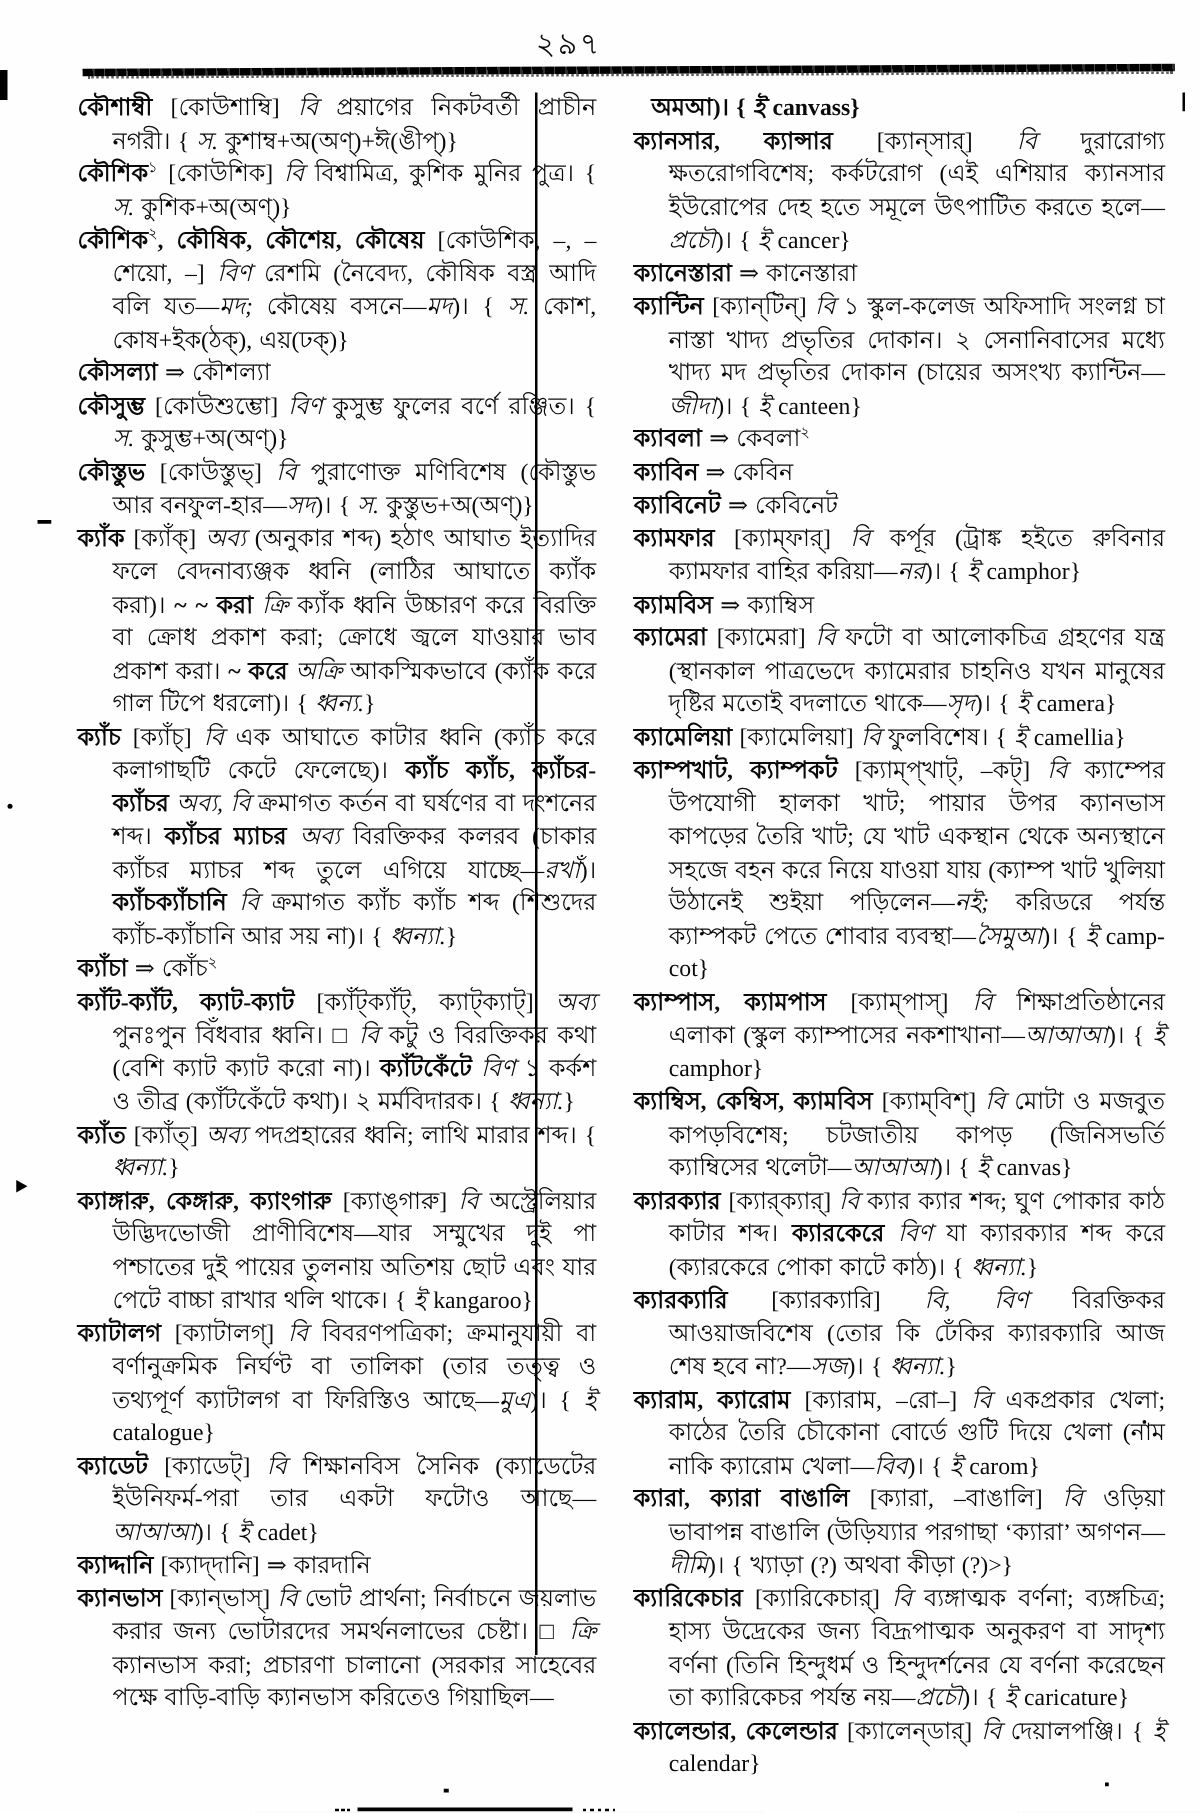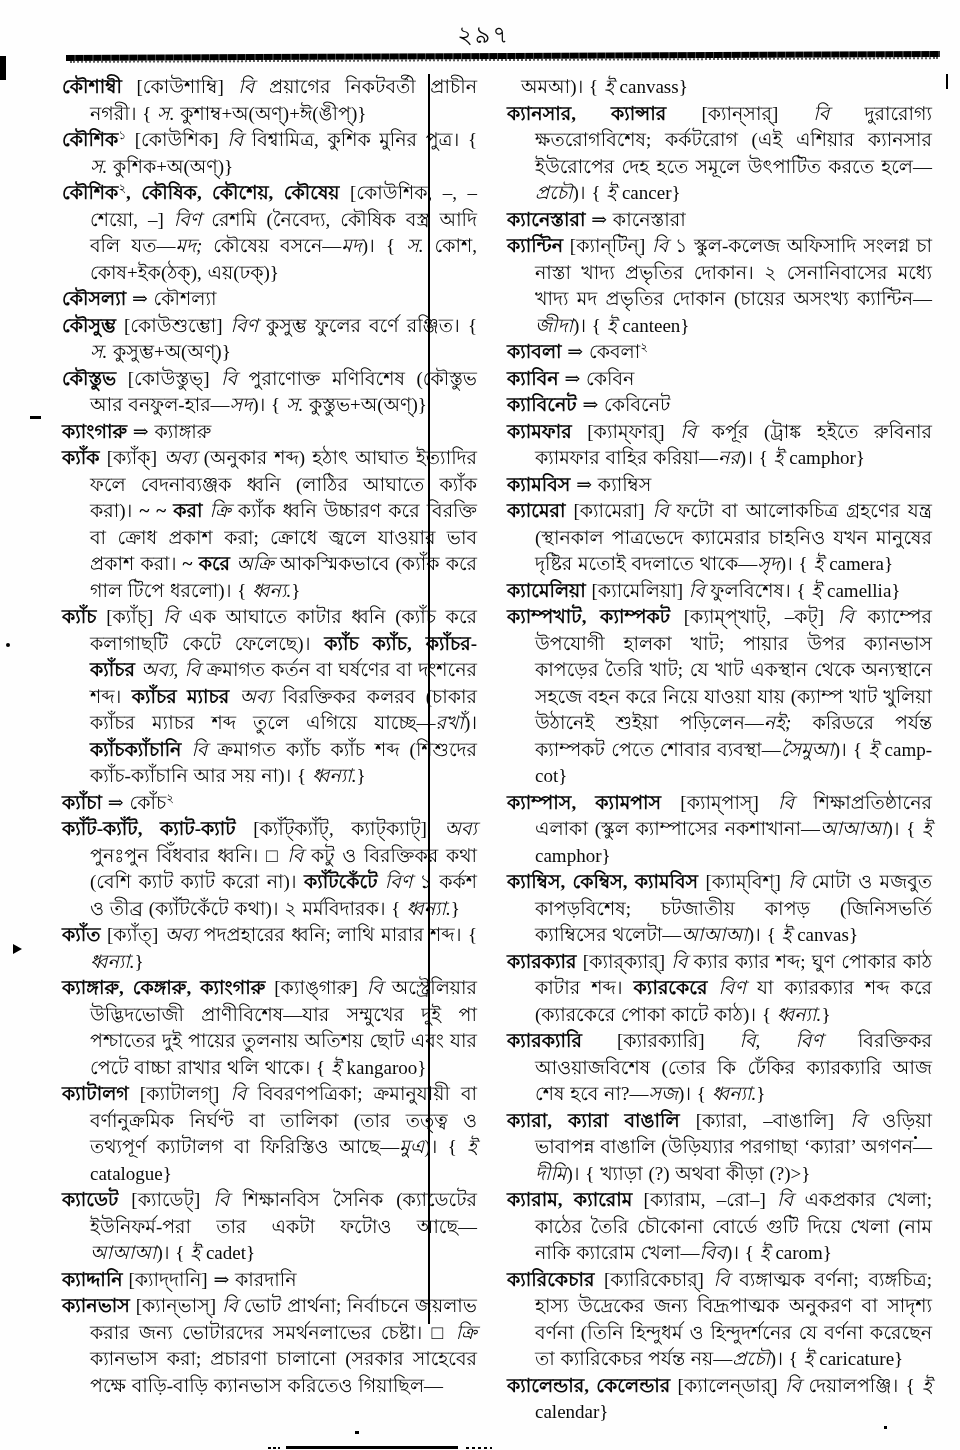--- a/index.html
+++ b/index.html
@@ -6,21 +6,21 @@
   body{background:#e8e8e8;}
   .page{
     position:relative; width:960px; height:1450px;
     background:#fefefe; overflow:hidden;
     font-family:"Liberation Serif","DejaVu Serif",serif;
     color:#0a0a0a;
   }
   
   .page-number{
     position:absolute; top:16px; left:400px; width:110px;
-    text-align:right; font-size:24px; letter-spacing:2px;
+    text-align:center; font-size:24px; letter-spacing:2px;
   }
   .guide-words{
     position:absolute; top:10px; right:22px;
     font-size:27px; font-weight:bold; white-space:nowrap;
   }
   .guide-sep{
     display:inline-block; width:15px; height:15px;
     border:2.5px solid #000; margin:0 12px 0 14px;
     vertical-align:baseline;
   }
@@ -39,21 +39,21 @@
   .col.right{margin-left:30px; width:425px;}
   .col-divider{
     position:absolute; top:74px; left:428px; width:2px; height:1250px;
     background:#000;
   }
   .entry{
     margin:0; font-size:19px; line-height:26.5px;
     text-align:justify; padding-left:28px; text-indent:-28px;
     word-spacing:1px;
   }
-  .entry.cont{text-indent:0; padding-left:14px;}
+  .entry.cont{text-indent:0; padding-left:14px;font-weight:bold;}
   .b{font-weight:bold;}
   .i{font-style:italic;}
   .sup{font-size:0.62em; vertical-align:super; line-height:0;}
   
   .artifact{position:absolute; background:#000;}
   .a-blob-topleft{left:0; top:56px; width:6px; height:24px;}
   .a-dash-left{left:30px; top:416px; width:11px; height:3px;}
   .a-dot-left{left:6px; top:643px; width:4px; height:4px; border-radius:50%;}
   .a-tri-left{
     left:13px; top:944px; width:0; height:0; background:none;
@@ -80,21 +80,20 @@
   <div class="header-rule"></div>
 
   <div class="columns">
     <div class="col left" id="col-left">
         <p class="entry"><span class="b">কৌশাম্বী</span><span> [কোউশাম্বি] </span><span class="i">বি</span><span> প্রয়াগের নিকটবর্তী প্রাচীন নগরী। { </span><span class="i">স.</span><span> কুশাম্ব+অ(অণ্)+ঈ(ঙীপ্)}</span></p>
         <p class="entry"><span class="b">কৌশিক</span><span class="sup">১</span><span> [কোউশিক] </span><span class="i">বি</span><span> বিশ্বামিত্র, কুশিক মুনির পুত্র। { </span><span class="i">স.</span><span> কুশিক+অ(অণ্)}</span></p>
         <p class="entry"><span class="b">কৌশিক</span><span class="sup">২</span><span class="b">, কৌষিক, কৌশেয়, কৌষেয়</span><span> [কোউশিক, –, –শেয়ো, –] </span><span class="i">বিণ</span><span> রেশমি (নৈবেদ্য, কৌষিক বস্ত্র আদি বলি যত—</span><span class="i">মদ;</span><span> কৌষেয় বসনে—</span><span class="i">মদ</span><span>)। { </span><span class="i">স.</span><span> কোশ, কোষ+ইক(ঠক্), এয়(ঢক্)}</span></p>
         <p class="entry"><span class="b">কৌসল্যা</span><span> ⇒ কৌশল্যা</span></p>
         <p class="entry"><span class="b">কৌসুম্ভ</span><span> [কোউশুম্ভো] </span><span class="i">বিণ</span><span> কুসুম্ভ ফুলের বর্ণে রঞ্জিত। { </span><span class="i">স.</span><span> কুসুম্ভ+অ(অণ্)}</span></p>
         <p class="entry"><span class="b">কৌস্তুভ</span><span> [কোউস্তুভ্] </span><span class="i">বি</span><span> পুরাণোক্ত মণিবিশেষ (কৌস্তুভ আর বনফুল-হার—</span><span class="i">সদ</span><span>)। { </span><span class="i">স.</span><span> কুস্তুভ+অ(অণ্)}</span></p>
-        <p class="entry"><span class="b">ক্যাংগারু</span><span> ⇒ ক্যাঙ্গারু</span></p>
         <p class="entry"><span class="b">ক্যাঁক</span><span> [ক্যাঁক্] </span><span class="i">অব্য</span><span> (অনুকার শব্দ) হঠাৎ আঘাত ইত্যাদির ফলে বেদনাব্যঞ্জক ধ্বনি (লাঠির আঘাতে ক্যাঁক করা)। </span><span class="b">~ ~ করা</span><span> </span><span class="i">ক্রি</span><span> ক্যাঁক ধ্বনি উচ্চারণ করে বিরক্তি বা ক্রোধ প্রকাশ করা; ক্রোধে জ্বলে যাওয়ার ভাব প্রকাশ করা। </span><span class="b">~ করে</span><span> </span><span class="i">অক্রি</span><span> আকস্মিকভাবে (ক্যাঁক করে গাল টিপে ধরলো)। { </span><span class="i">ধ্বন্য.</span><span>}</span></p>
         <p class="entry"><span class="b">ক্যাঁচ</span><span> [ক্যাঁচ্] </span><span class="i">বি</span><span> এক আঘাতে কাটার ধ্বনি (ক্যাঁচ করে কলাগাছটি কেটে ফেলেছে)। </span><span class="b">ক্যাঁচ ক্যাঁচ, ক্যাঁচর-ক্যাঁচর</span><span> </span><span class="i">অব্য, বি</span><span> ক্রমাগত কর্তন বা ঘর্ষণের বা দংশনের শব্দ। </span><span class="b">ক্যাঁচর ম্যাচর</span><span> </span><span class="i">অব্য</span><span> বিরক্তিকর কলরব (চাকার ক্যাঁচর ম্যাচর শব্দ তুলে এগিয়ে যাচ্ছে—</span><span class="i">রখাঁ</span><span>)। </span><span class="b">ক্যাঁচক্যাঁচানি</span><span> </span><span class="i">বি</span><span> ক্রমাগত ক্যাঁচ ক্যাঁচ শব্দ (শিশুদের ক্যাঁচ-ক্যাঁচানি আর সয় না)। { </span><span class="i">ধ্বন্যা.</span><span>}</span></p>
         <p class="entry"><span class="b">ক্যাঁচা</span><span> ⇒ কোঁচ</span><span class="sup">২</span></p>
         <p class="entry"><span class="b">ক্যাঁট-ক্যাঁট, ক্যাট-ক্যাট</span><span> [ক্যাঁট্‌ক্যাঁট্, ক্যাট্‌ক্যাট্] </span><span class="i">অব্য</span><span> পুনঃপুন বিঁধবার ধ্বনি। □ </span><span class="i">বি</span><span> কটু ও বিরক্তিকর কথা (বেশি ক্যাট ক্যাট করো না)। </span><span class="b">ক্যাঁটকেঁটে</span><span> </span><span class="i">বিণ</span><span> ১ কর্কশ ও তীব্র (ক্যাঁটকেঁটে কথা)। ২ মর্মবিদারক। { </span><span class="i">ধ্বন্যা.</span><span>}</span></p>
         <p class="entry"><span class="b">ক্যাঁত</span><span> [ক্যাঁত্] </span><span class="i">অব্য</span><span> পদপ্রহারের ধ্বনি; লাথি মারার শব্দ। { </span><span class="i">ধ্বন্যা.</span><span>}</span></p>
         <p class="entry"><span class="b">ক্যাঙ্গারু, কেঙ্গারু, ক্যাংগারু</span><span> [ক্যাঙ্‌গারু] </span><span class="i">বি</span><span> অস্ট্রেলিয়ার উদ্ভিদভোজী প্রাণীবিশেষ—যার সম্মুখের দুই পা পশ্চাতের দুই পায়ের তুলনায় অতিশয় ছোট এবং যার পেটে বাচ্চা রাখার থলি থাকে। { </span><span class="i">ই</span><span> kangaroo}</span></p>
         <p class="entry"><span class="b">ক্যাটালগ</span><span> [ক্যাটালগ্] </span><span class="i">বি</span><span> বিবরণপত্রিকা; ক্রমানুযায়ী বা বর্ণানুক্রমিক নির্ঘণ্ট বা তালিকা (তার তত্ত্ব ও তথ্যপূর্ণ ক্যাটালগ বা ফিরিস্তিও আছে—</span><span class="i">মুএ</span><span>)। { </span><span class="i">ই</span><span> catalogue}</span></p>
         <p class="entry"><span class="b">ক্যাডেট</span><span> [ক্যাডেট্] </span><span class="i">বি</span><span> শিক্ষানবিস সৈনিক (ক্যাডেটের ইউনিফর্ম-পরা তার একটা ফটোও আছে—</span><span class="i">আআআ</span><span>)। { </span><span class="i">ই</span><span> cadet}</span></p>
         <p class="entry"><span class="b">ক্যাদ্দানি</span><span> [ক্যাদ্‌দানি] ⇒ কারদানি</span></p>
         <p class="entry"><span class="b">ক্যানভাস</span><span> [ক্যান্‌ভাস্] </span><span class="i">বি</span><span> ভোট প্রার্থনা; নির্বাচনে জয়লাভ করার জন্য ভোটারদের সমর্থনলাভের চেষ্টা। □ </span><span class="i">ক্রি</span><span> ক্যানভাস করা; প্রচারণা চালানো (সরকার সাহেবের পক্ষে বাড়ি-বাড়ি ক্যানভাস করিতেও গিয়াছিল—</span></p>
@@ -109,22 +108,22 @@
         <p class="entry"><span class="b">ক্যাবিনেট</span><span> ⇒ কেবিনেট</span></p>
         <p class="entry"><span class="b">ক্যামফার</span><span> [ক্যাম্‌ফার্] </span><span class="i">বি</span><span> কর্পূর (ট্রাঙ্ক হইতে রুবিনার ক্যামফার বাহির করিয়া—</span><span class="i">নর</span><span>)। { </span><span class="i">ই</span><span> camphor}</span></p>
         <p class="entry"><span class="b">ক্যামবিস</span><span> ⇒ ক্যাম্বিস</span></p>
         <p class="entry"><span class="b">ক্যামেরা</span><span> [ক্যামেরা] </span><span class="i">বি</span><span> ফটো বা আলোকচিত্র গ্রহণের যন্ত্র (স্থানকাল পাত্রভেদে ক্যামেরার চাহনিও যখন মানুষের দৃষ্টির মতোই বদলাতে থাকে—</span><span class="i">সৃদ</span><span>)। { </span><span class="i">ই</span><span> camera}</span></p>
         <p class="entry"><span class="b">ক্যামেলিয়া</span><span> [ক্যামেলিয়া] </span><span class="i">বি</span><span> ফুলবিশেষ। { </span><span class="i">ই</span><span> camellia}</span></p>
         <p class="entry"><span class="b">ক্যাম্পখাট, ক্যাম্পকট</span><span> [ক্যাম্‌প্‌খাট্, –কট্] </span><span class="i">বি</span><span> ক্যাম্পের উপযোগী হালকা খাট; পায়ার উপর ক্যানভাস কাপড়ের তৈরি খাট; যে খাট একস্থান থেকে অন্যস্থানে সহজে বহন করে নিয়ে যাওয়া যায় (ক্যাম্প খাট খুলিয়া উঠানেই শুইয়া পড়িলেন—</span><span class="i">নই;</span><span> করিডরে পর্যন্ত ক্যাম্পকট পেতে শোবার ব্যবস্থা—</span><span class="i">সৈমুআ</span><span>)। { </span><span class="i">ই</span><span> camp-cot}</span></p>
         <p class="entry"><span class="b">ক্যাম্পাস, ক্যামপাস</span><span> [ক্যাম্‌পাস্] </span><span class="i">বি</span><span> শিক্ষাপ্রতিষ্ঠানের এলাকা (স্কুল ক্যাম্পাসের নকশাখানা—</span><span class="i">আআআ</span><span>)। { </span><span class="i">ই</span><span> camphor}</span></p>
         <p class="entry"><span class="b">ক্যাম্বিস, কেম্বিস, ক্যামবিস</span><span> [ক্যাম্‌বিশ্] </span><span class="i">বি</span><span> মোটা ও মজবুত কাপড়বিশেষ; চটজাতীয় কাপড় (জিনিসভর্তি ক্যাম্বিসের থলেটা—</span><span class="i">আআআ</span><span>)। { </span><span class="i">ই</span><span> canvas}</span></p>
         <p class="entry"><span class="b">ক্যারক্যার</span><span> [ক্যার্‌ক্যার্] </span><span class="i">বি</span><span> ক্যার ক্যার শব্দ; ঘুণ পোকার কাঠ কাটার শব্দ। </span><span class="b">ক্যারকেরে</span><span> </span><span class="i">বিণ</span><span> যা ক্যারক্যার শব্দ করে (ক্যারকেরে পোকা কাটে কাঠ)। { </span><span class="i">ধ্বন্যা.</span><span>}</span></p>
         <p class="entry"><span class="b">ক্যারক্যারি</span><span> [ক্যারক্যারি] </span><span class="i">বি, বিণ</span><span> বিরক্তিকর আওয়াজবিশেষ (তোর কি ঢেঁকির ক্যারক্যারি আজ শেষ হবে না?—</span><span class="i">সজ</span><span>)। { </span><span class="i">ধ্বন্যা.</span><span>}</span></p>
+        <p class="entry"><span class="b">ক্যারাম, ক্যারোম</span><span> [ক্যারাম, –রো–] </span><span class="i">বি</span><span> একপ্রকার খেলা; কাঠের তৈরি চৌকোনা বোর্ডে গুটি দিয়ে খেলা (নাম নাকি ক্যারোম খেলা—</span><span class="i">বিব</span><span>)। { </span><span class="i">ই</span><span> carom}</span></p>
         <p class="entry"><span class="b">ক্যারা, ক্যারা বাঙালি</span><span> [ক্যারা, –বাঙালি] </span><span class="i">বি</span><span> ওড়িয়া ভাবাপন্ন বাঙালি (উড়িয্যার পরগাছা ‘ক্যারা’ অগণন—</span><span class="i">দীমি</span><span>)। { খ্যাড়া (?) অথবা কীড়া (?)&gt;}</span></p>
-        <p class="entry"><span class="b">ক্যারাম, ক্যারোম</span><span> [ক্যারাম, –রো–] </span><span class="i">বি</span><span> একপ্রকার খেলা; কাঠের তৈরি চৌকোনা বোর্ডে গুটি দিয়ে খেলা (নাম নাকি ক্যারোম খেলা—</span><span class="i">বিব</span><span>)। { </span><span class="i">ই</span><span> carom}</span></p>
         <p class="entry"><span class="b">ক্যারিকেচার</span><span> [ক্যারিকেচার্] </span><span class="i">বি</span><span> ব্যঙ্গাত্মক বর্ণনা; ব্যঙ্গচিত্র; হাস্য উদ্রেকের জন্য বিদ্রূপাত্মক অনুকরণ বা সাদৃশ্য বর্ণনা (তিনি হিন্দুধর্ম ও হিন্দুদর্শনের যে বর্ণনা করেছেন তা ক্যারিকেচর পর্যন্ত নয়—</span><span class="i">প্রচৌ</span><span>)। { </span><span class="i">ই</span><span> caricature}</span></p>
         <p class="entry"><span class="b">ক্যালেন্ডার, কেলেন্ডার</span><span> [ক্যালেন্‌ডার্] </span><span class="i">বি</span><span> দেয়ালপঞ্জি। { </span><span class="i">ই</span><span> calendar}</span></p>
       </div>
   </div>
   <div class="col-divider"></div>
 
   <div class="artifact a-blob-topleft"></div>
   <div class="artifact a-dash-left"></div>
   <div class="artifact a-dot-left"></div>
   <div class="artifact a-tri-left"></div>

